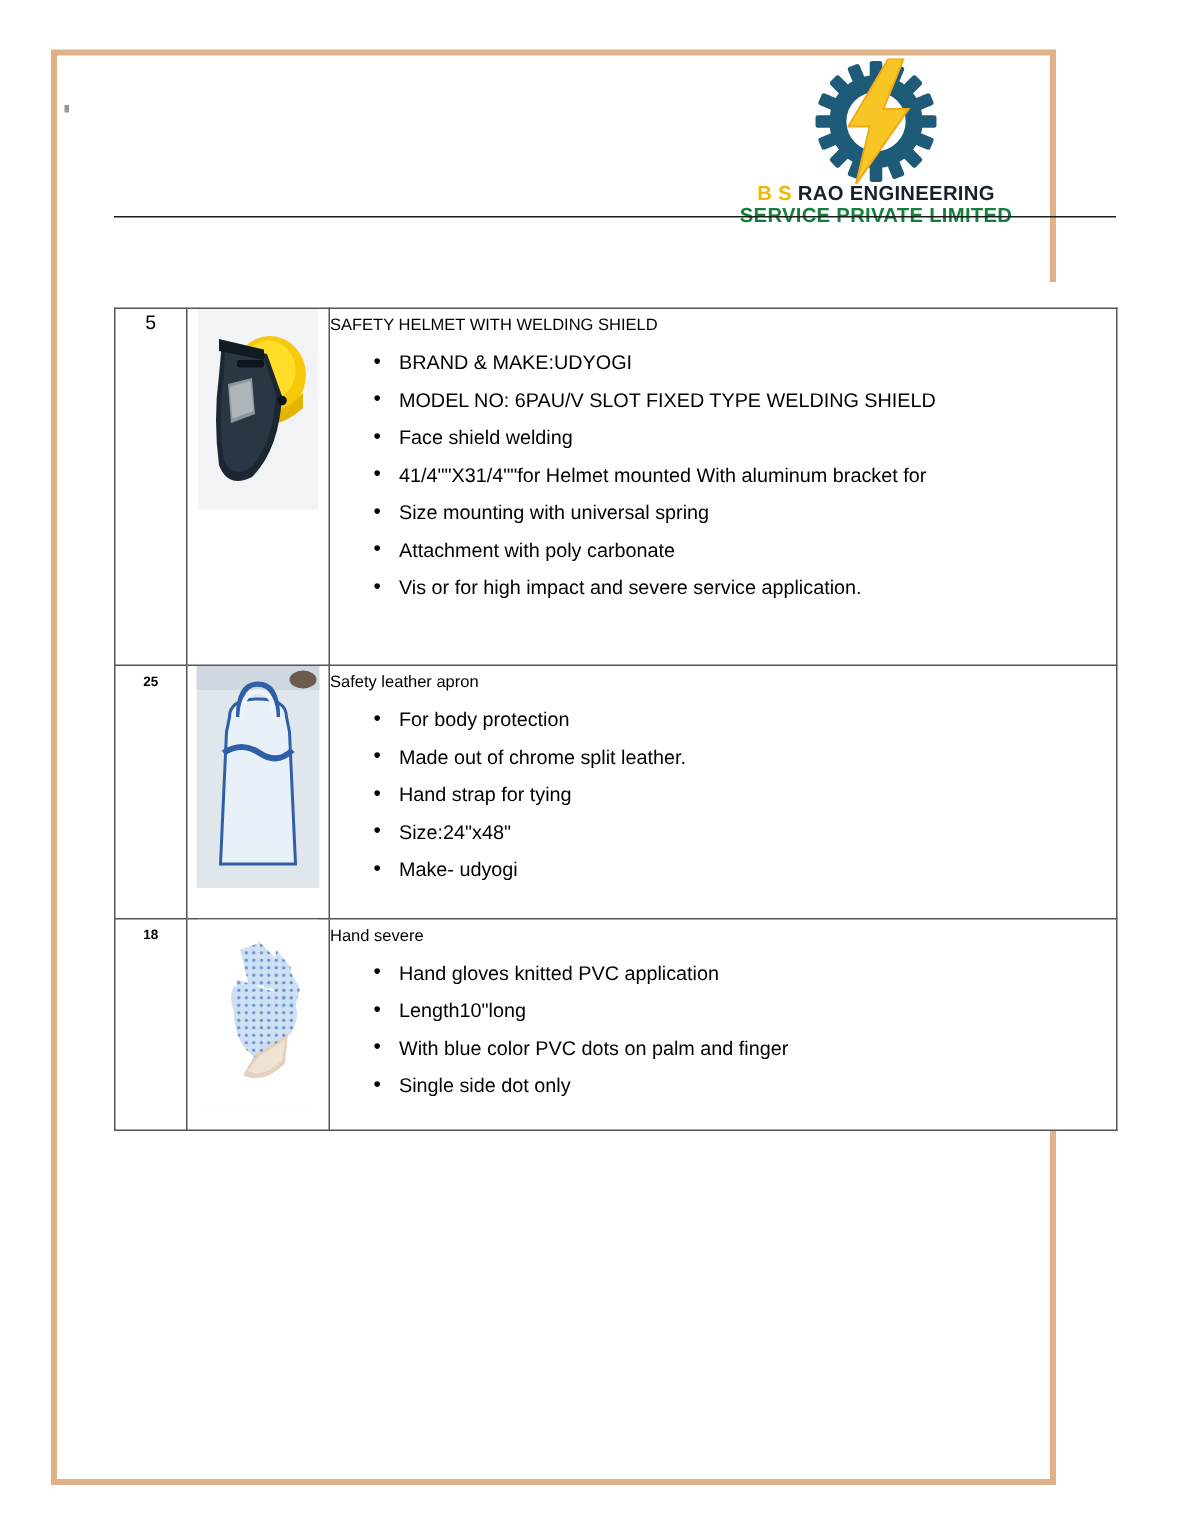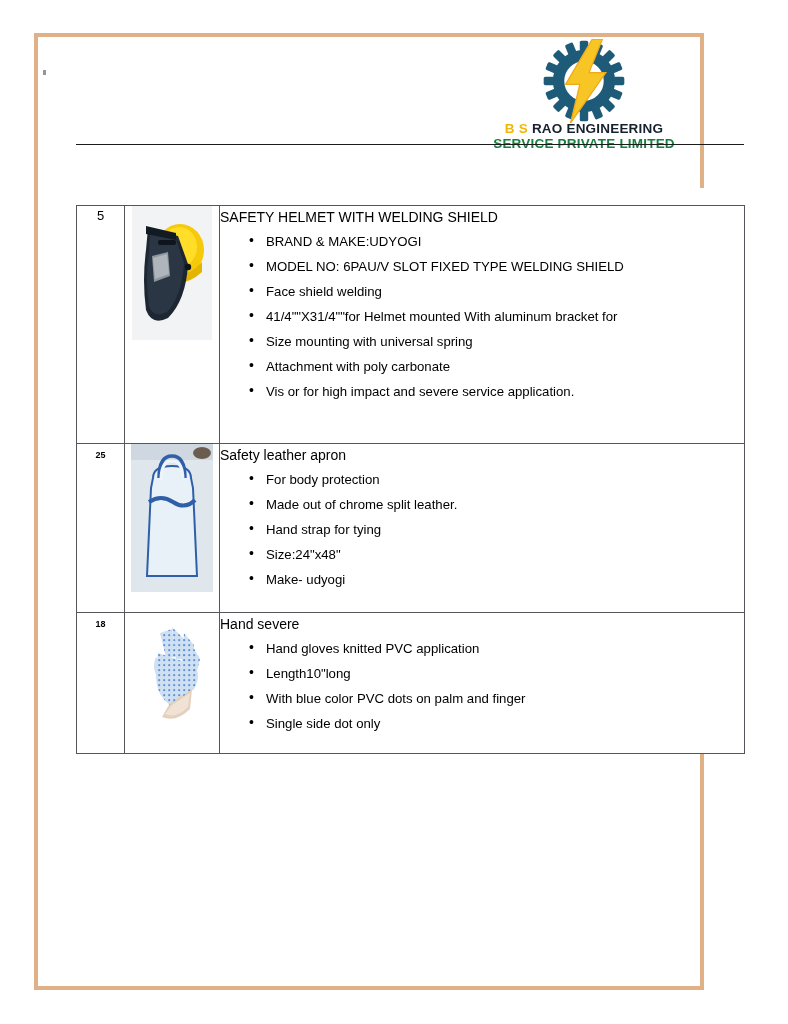--- a/index.html
+++ b/index.html
@@ -120,21 +120,21 @@
     padding: 6px 0 6px 0;
   }
   td.desc-cell {
     padding: 6px 8px 10px 6px;
   }
 
   .sl-num       { font-size: 13px; line-height: 15px; }
   .sl-num.small { font-size: 9px; font-weight: bold; line-height: 12px; }
 
   .desc-title {
-    font-size: 14px;
+    font-size: 11px;
     line-height: 22px;
     margin: 0 0 1px 0;
     white-space: nowrap;
   }
   ul.desc-list {
     margin: 0;
     padding: 0 0 0 46px;
     list-style: none;
   }
   ul.desc-list li {

